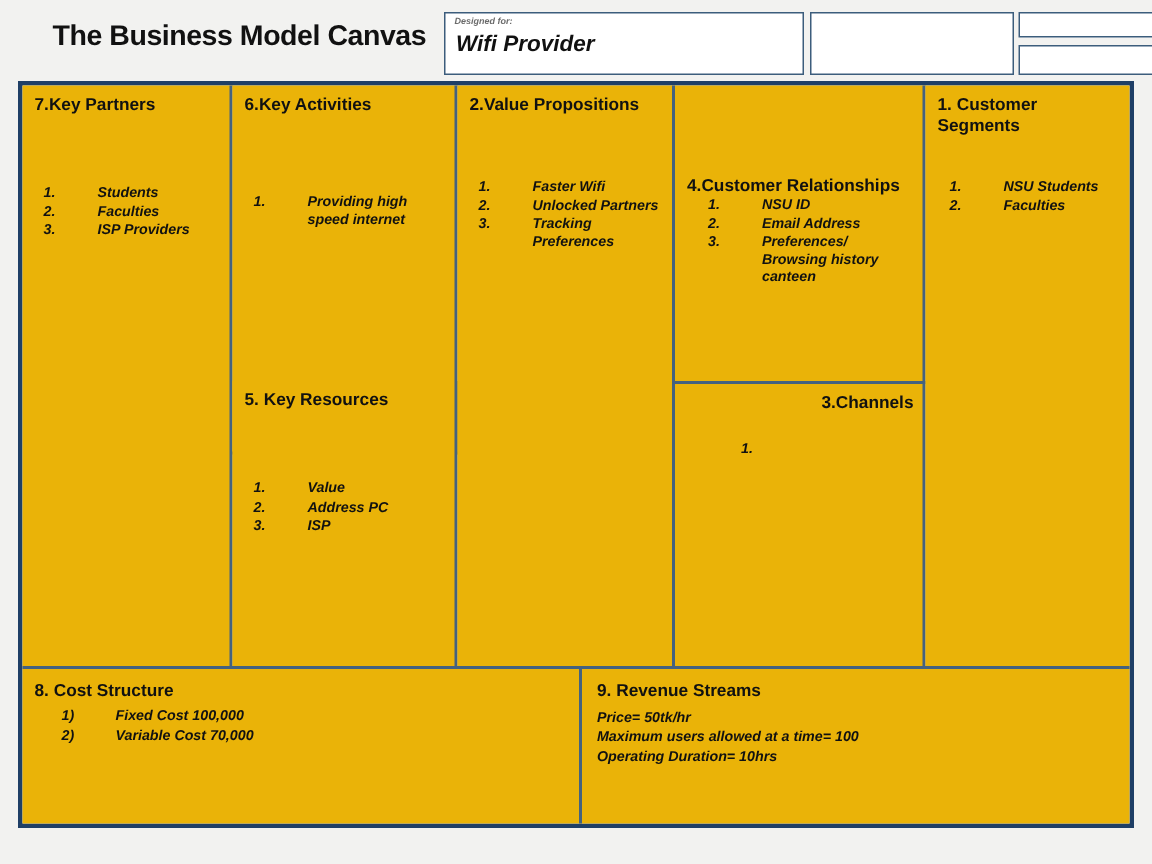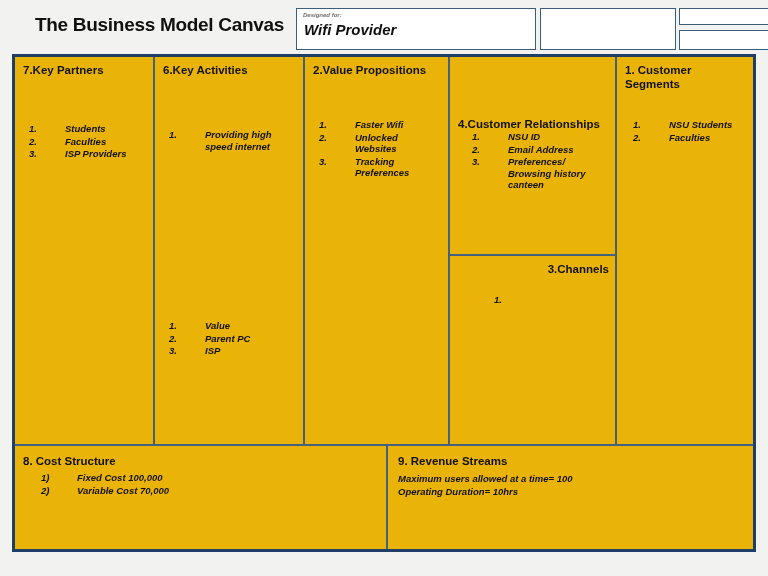--- a/index.html
+++ b/index.html
@@ -123,46 +123,47 @@
       <div class="cell-title">6.Key Activities</div>
       <ol class="canvas-list" style="left:14px;top:72px;width:124px;">
         <li>
           <span class="num">1.</span>
           <span>Providing high speed internet</span>
         </li>
       </ol>
     </div>
 
     <div class="cell v-div" style="left:140px;top:197px;width:150px;height:190px;">
+      <div class="cell-title">5. Key Resources</div>
       <ol class="canvas-list" style="left:14px;top:66px;width:124px;">
         <li>
           <span class="num">1.</span>
           <span>Value</span>
         </li>
         <li>
           <span class="num">2.</span>
-          <span>Parent PC</span>
+          <span>Address PC</span>
         </li>
         <li>
           <span class="num">3.</span>
           <span>ISP</span>
         </li>
       </ol>
     </div>
 
     <div class="cell v-div" style="left:290px;top:0;width:145px;height:387px;">
       <div class="cell-title">2.Value Propositions</div>
       <ol class="canvas-list" style="left:14px;top:62px;width:120px;">
         <li>
           <span class="num">1.</span>
           <span>Faster Wifi</span>
         </li>
         <li>
           <span class="num">2.</span>
-          <span>Unlocked Websites</span>
+          <span>Unlocked Partners</span>
         </li>
         <li>
           <span class="num">3.</span>
           <span>Tracking Preferences</span>
         </li>
       </ol>
     </div>
 
     <div class="cell v-div h-div" style="left:435px;top:0;width:167px;height:199px;">
       <div class="cell-title" style="top:20px;margin-top:40px;">4.Customer Relationships</div>
@@ -215,19 +216,20 @@
         <li>
           <span class="num">2)</span>
           <span>Variable Cost 70,000</span>
         </li>
       </ol>
     </div>
 
     <div class="cell" style="left:373px;top:387px;width:365px;height:105px;border-top:2px solid #44627f;">
       <div class="cell-title" style="top:8px;left:10px;">9. Revenue Streams</div>
       <div class="plain-lines" style="left:10px;top:26px;width:350px;">
+        <div>Price= 50tk/hr</div>
         <div>Maximum users allowed at a time= 100</div>
         <div>Operating Duration= 10hrs</div>
       </div>
     </div>
 
   </div>
 </div>
 
 </body></html>

